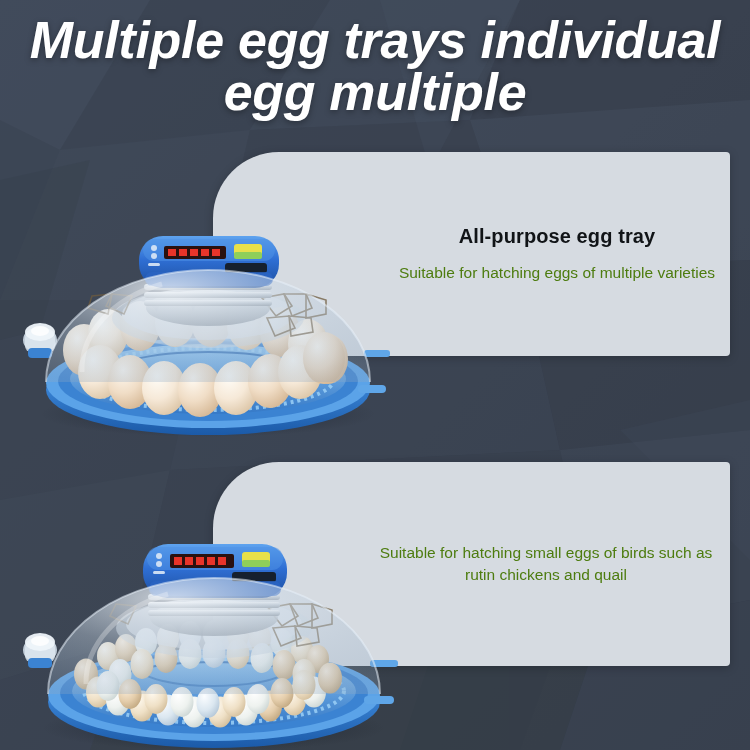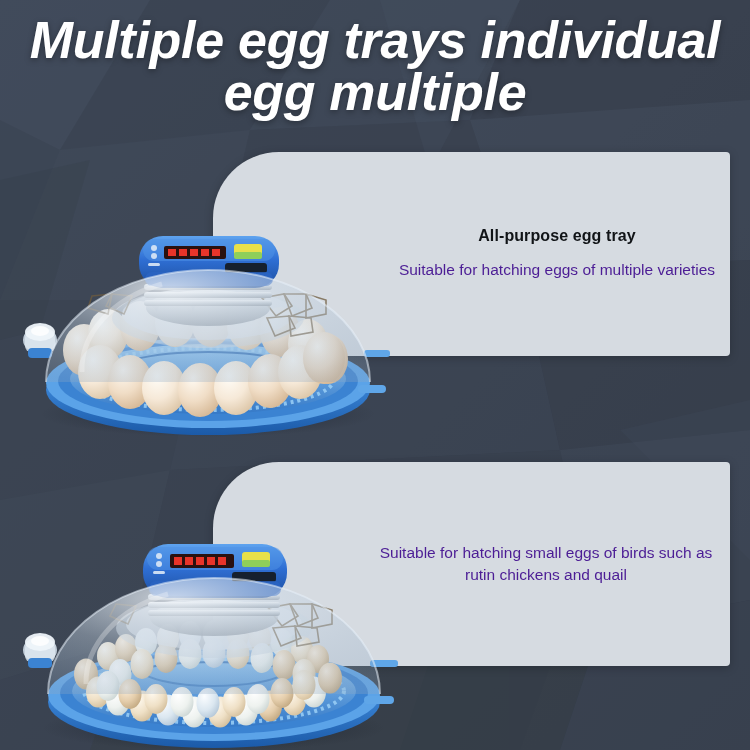--- a/index.html
+++ b/index.html
@@ -65,27 +65,27 @@
     display: flex;
     flex-direction: column;
     align-items: center;
     justify-content: center;
     text-align: center;
   }
   #card-two .card-inner { width: 360px; right: 4px; }
 
   .card-title {
     color: #111417;
-    font-size: 16px;
+    font-size: 20px;
     font-weight: bold;
     margin-bottom: 14px;
     letter-spacing: 0.1px;
   }
   .card-desc {
-    color: #4c1d95;
+    color: #4d7c0f;
     font-size: 15.5px;
     line-height: 22px;
     max-width: 320px;
   }
   #card-two .card-desc { max-width: 350px; }
 
   
   .product {
     position: absolute;
     z-index: 4;

